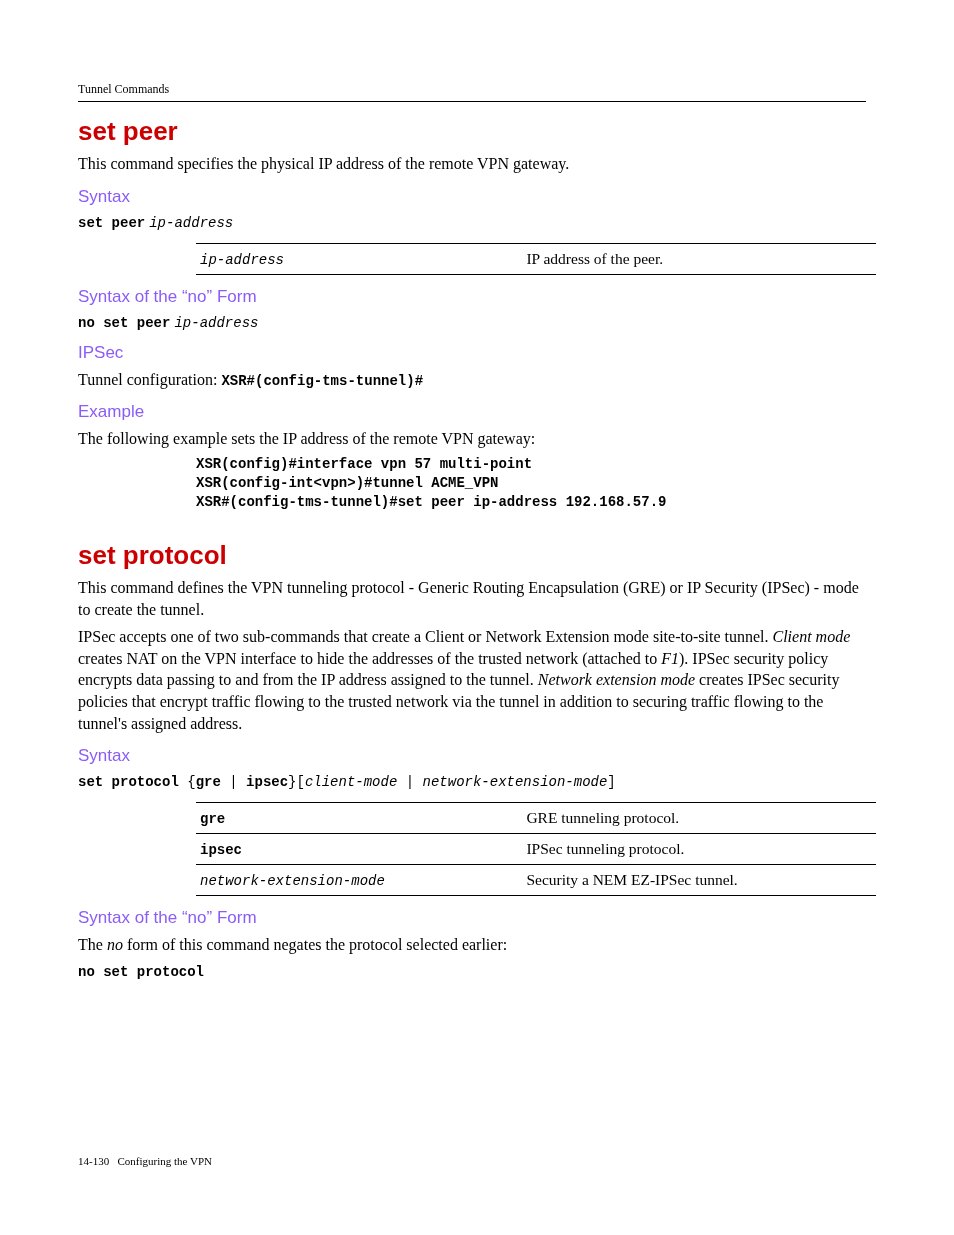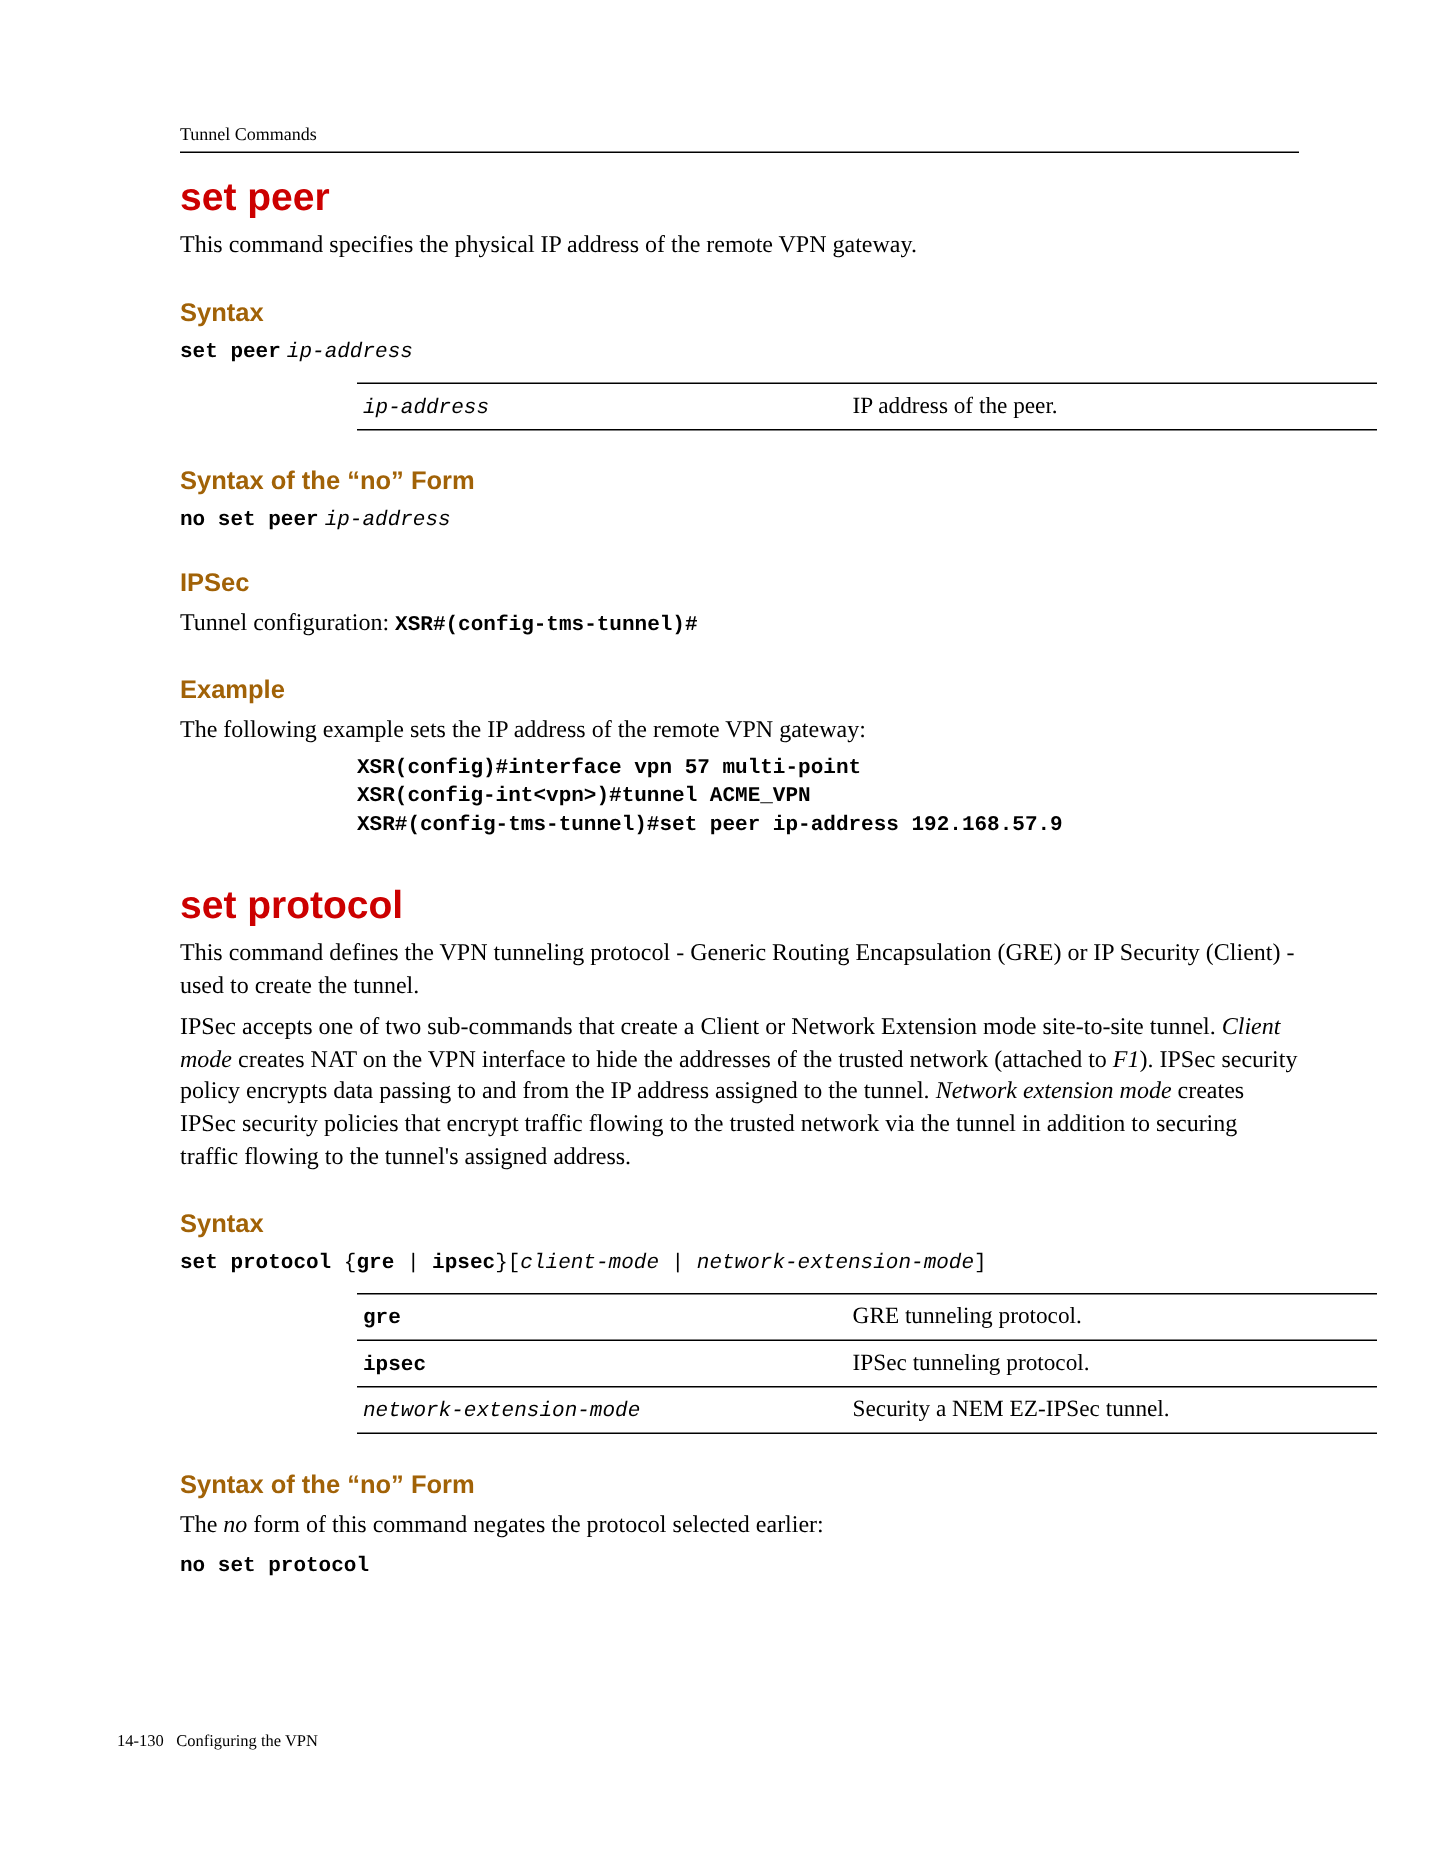--- a/index.html
+++ b/index.html
@@ -6,21 +6,21 @@
     margin: 0;
     background: #ffffff;
     font-family: "Palatino Linotype", "Book Antiqua", Palatino, serif;
     color: #000;
   }
   .page {
     width: 944px;
     height: 1235px;
     position: relative;
     box-sizing: border-box;
-    padding: 82px 78px 0 120px;
+    padding: 82px 78px 0 78px;
   }
   .running-header {
     font-size: 12px;
     color: #000;
     margin-bottom: 4px;
   }
   .hr-top {
     border: none;
     border-top: 1.2px solid #000;
     margin: 0 0 14px 0;
@@ -29,25 +29,25 @@
     color: #cc0000;
     font-family: Arial, Helvetica, sans-serif;
     font-weight: 700;
     font-size: 26px;
     margin: 10px 0 6px 0;
   }
   .cmd-title.second {
     margin-top: 30px;
   }
   h2.section-h {
-    color: #a16207;
+    color: #8b5cf6;
     font-family: Arial, Helvetica, sans-serif;
-    font-weight: 700;
+    font-weight: 400;
     font-size: 17px;
-    margin: 24px 0 6px 0;
+    margin: 12px 0 6px 0;
   }
   .indent {
     margin-left: 118px;
   }
   .indent-narrow {
     margin-left: 76px;
   }
   .body-text {
     font-size: 16px;
     line-height: 1.35;
@@ -140,21 +140,21 @@
   <h2 class="section-h indent-narrow">Example</h2>
   <p class="body-text indent">The following example sets the IP address of the remote VPN gateway:</p>
   <div class="indent">
     <div class="mono code-line">XSR(config)#interface vpn 57 multi-point</div>
     <div class="mono code-line">XSR(config-int&lt;vpn&gt;)#tunnel ACME_VPN</div>
     <div class="mono code-line">XSR#(config-tms-tunnel)#set peer ip-address 192.168.57.9</div>
   </div>
 
   <h1 class="cmd-title second">set protocol</h1>
 
-  <p class="body-text indent">This command defines the VPN tunneling protocol - Generic Routing Encapsulation (GRE) or IP Security (Client) - used to create the tunnel.</p>
+  <p class="body-text indent">This command defines the VPN tunneling protocol - Generic Routing Encapsulation (GRE) or IP Security (IPSec) - mode to create the tunnel.</p>
 
   <p class="body-text indent">
     <span>IPSec accepts one of two sub-commands that create a Client or Network Extension mode site-to-site tunnel. </span><span class="italic">Client mode</span><span> creates NAT on the VPN interface to hide the addresses of the trusted network (attached to </span><span class="italic">F1</span><span>). IPSec security policy encrypts data passing to and from the IP address assigned to the tunnel. </span><span class="italic">Network extension mode</span><span> creates IPSec security policies that encrypt traffic flowing to the trusted network via the tunnel in addition to securing traffic flowing to the tunnel's assigned address.</span>
   </p>
 
   <h2 class="section-h indent-narrow">Syntax</h2>
   <div class="indent code-line">
     <span class="mono">set protocol</span><span class="mono-plain"> {</span><span class="mono">gre</span><span class="mono-plain"> | </span><span class="mono">ipsec</span><span class="mono-plain">}[</span><span class="mono-italic">client-mode | network-extension-mode</span><span class="mono-plain">]</span>
   </div>
 

